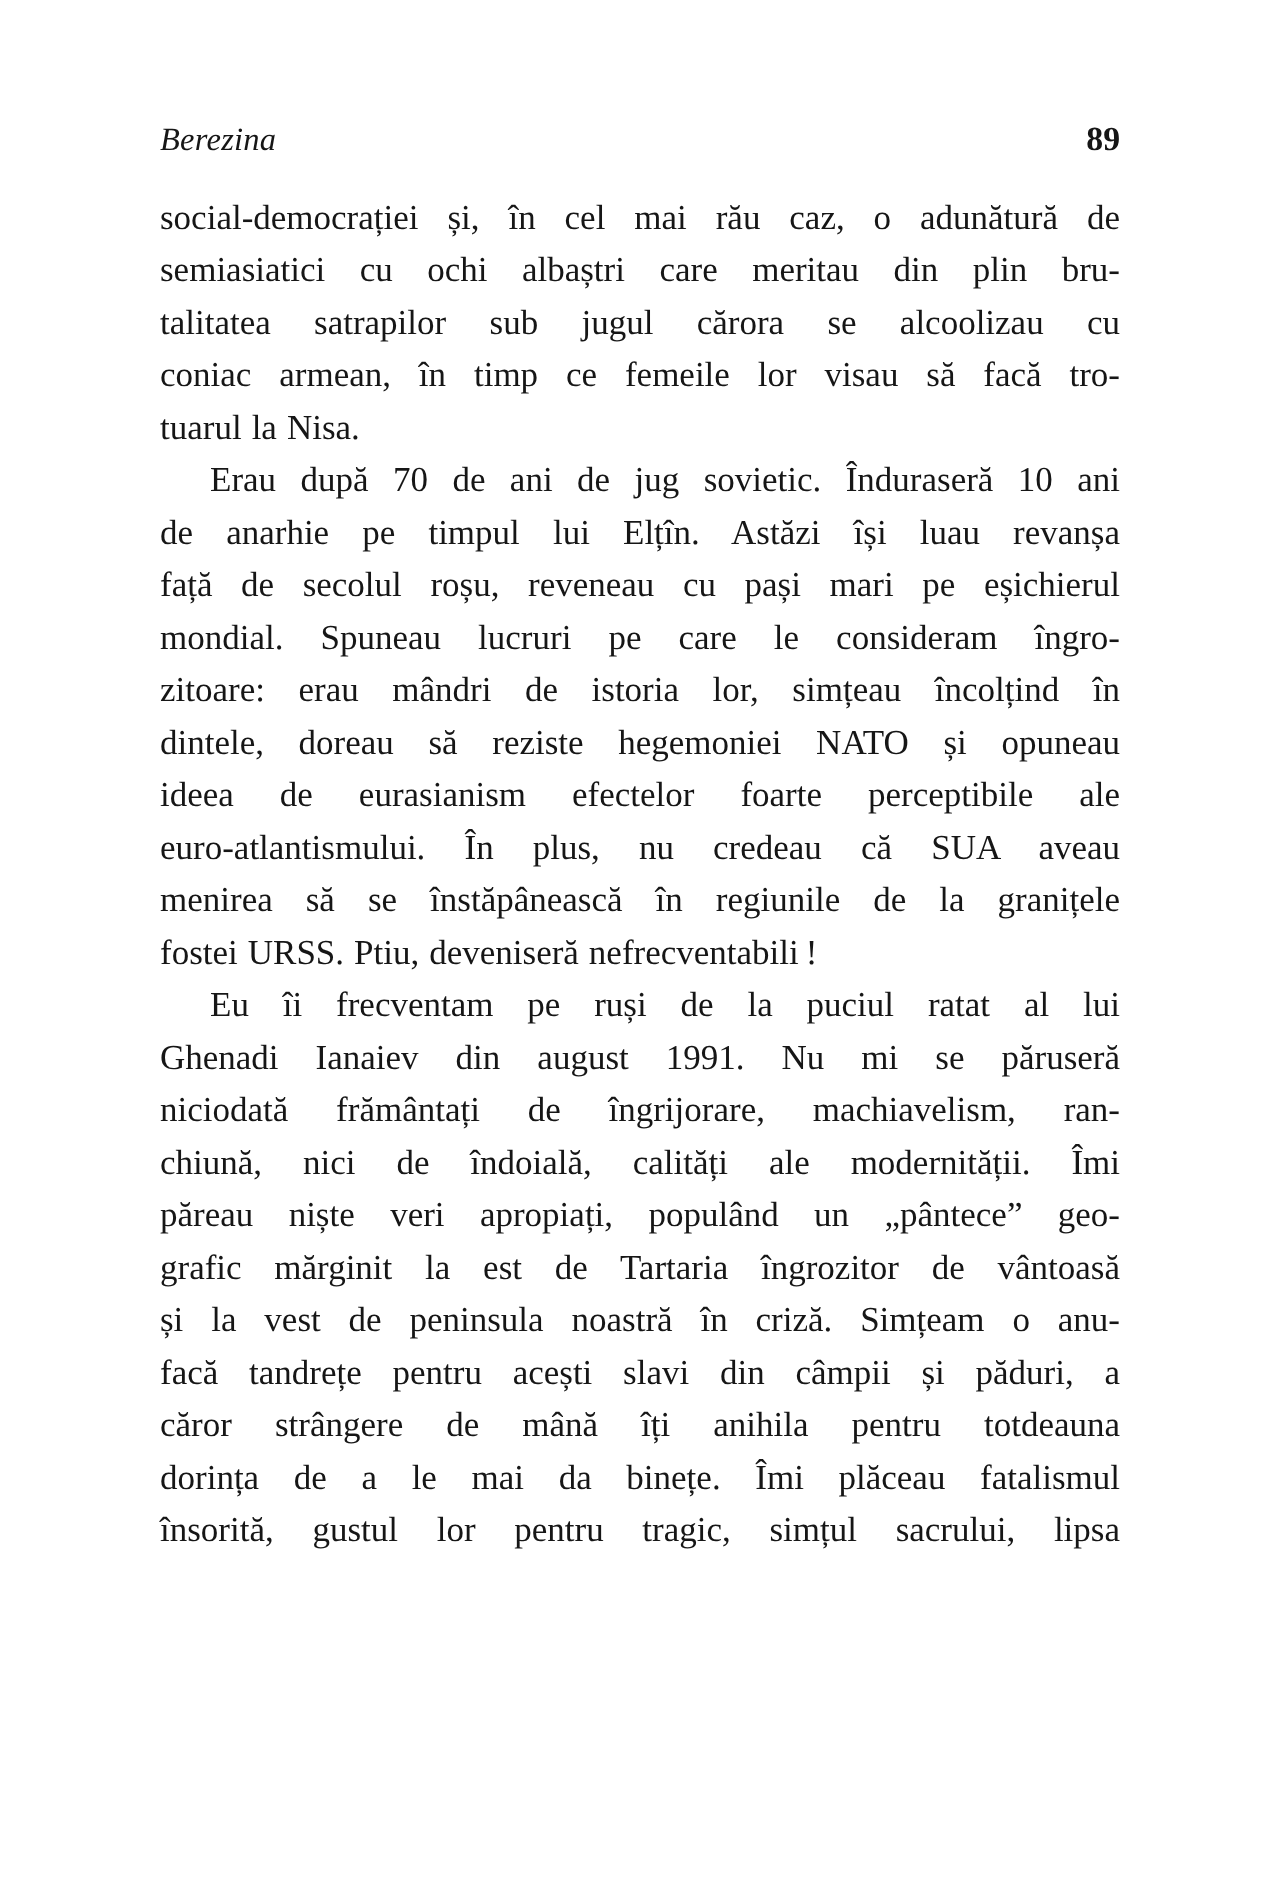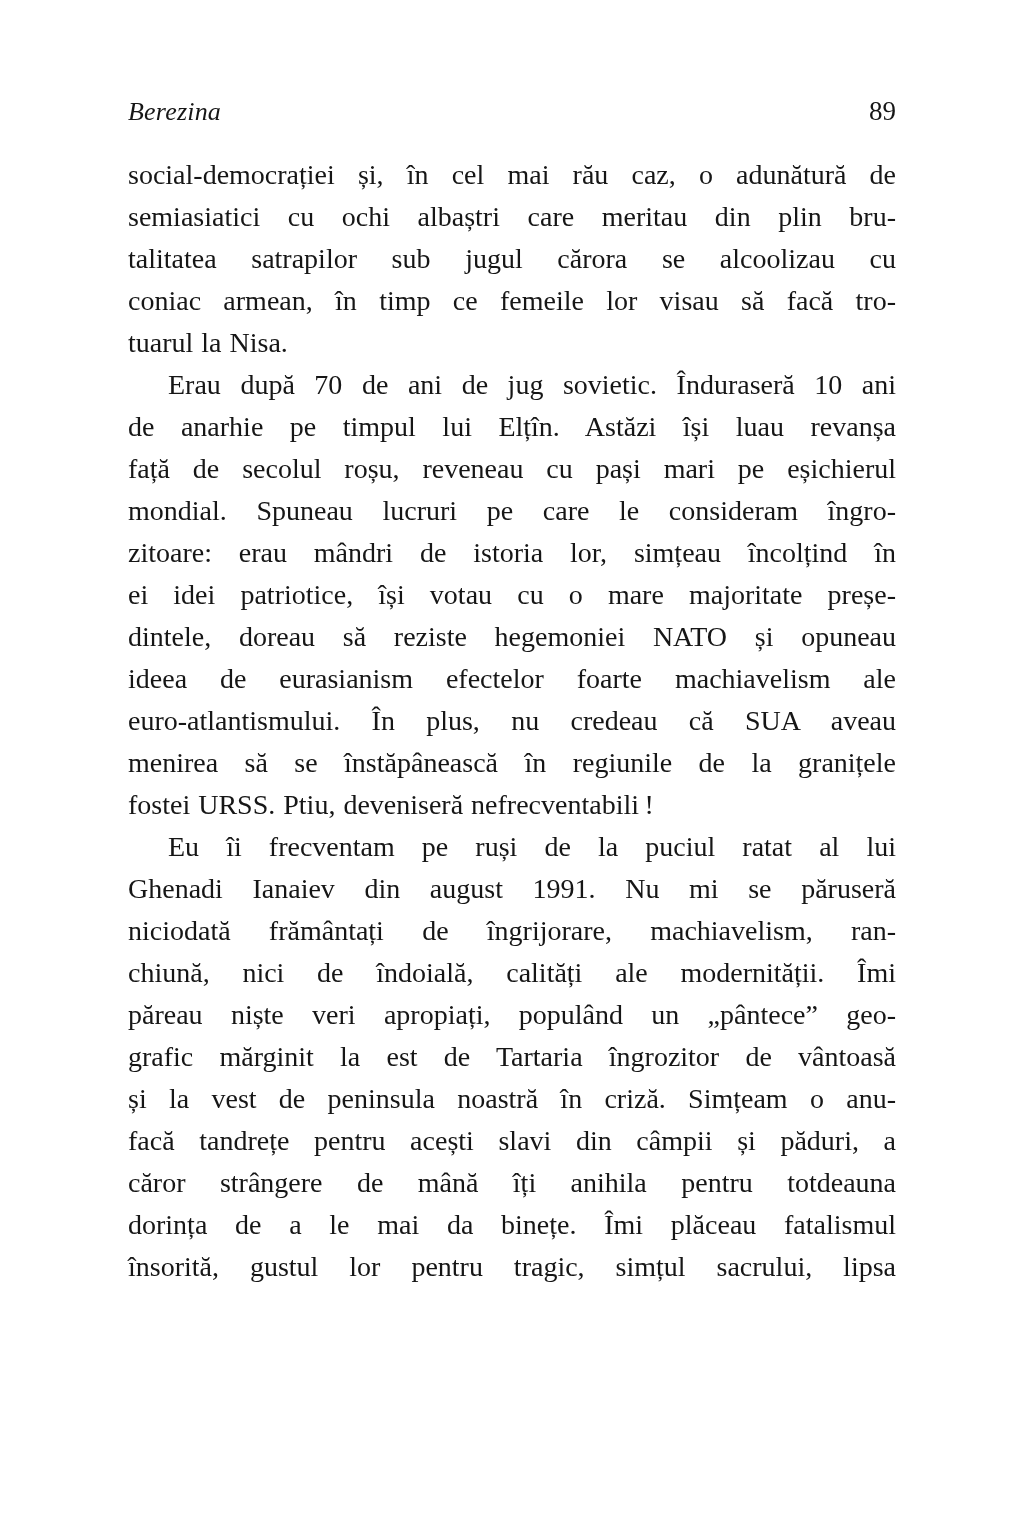--- a/index.html
+++ b/index.html
@@ -33,20 +33,21 @@
   }
 
   .book-title {
     font-style: italic;
     letter-spacing: 0.2px;
   }
 
   .page-number {
     font-size: 27px;
     font-style: normal;
+    font-weight: bold;
   }
 
   .body-text {
     margin-top: 27px;
     font-size: 28px;
     line-height: 42px;
   }
 
   .paragraph {  }
 
@@ -84,23 +85,22 @@
         <div class="line">talitatea satrapilor sub jugul cărora se alcoolizau cu</div>
         <div class="line">coniac armean, în timp ce femeile lor visau să facă tro-</div>
         <div class="line last-left">tuarul la Nisa.</div>
       </div>
       <div class="paragraph">
         <div class="line indent">Erau după 70 de ani de jug sovietic. Înduraseră 10 ani</div>
         <div class="line">de anarhie pe timpul lui Elțîn. Astăzi își luau revanșa</div>
         <div class="line">față de secolul roșu, reveneau cu pași mari pe eșichierul</div>
         <div class="line">mondial. Spuneau lucruri pe care le consideram îngro-</div>
         <div class="line">zitoare: erau mândri de istoria lor, simțeau încolțind în</div>
-        <div class="line">ei idei patriotice, își votau cu o mare majoritate preșe-</div>
         <div class="line">dintele, doreau să reziste hegemoniei NATO și opuneau</div>
-        <div class="line">ideea de eurasianism efectelor foarte machiavelism ale</div>
+        <div class="line">ideea de eurasianism efectelor foarte perceptibile ale</div>
         <div class="line">euro-atlantismului. În plus, nu credeau că SUA aveau</div>
         <div class="line">menirea să se înstăpânească în regiunile de la granițele</div>
         <div class="line last-left">fostei URSS. Ptiu, deveniseră nefrecventabili !</div>
       </div>
       <div class="paragraph">
         <div class="line indent">Eu îi frecventam pe ruși de la puciul ratat al lui</div>
         <div class="line">Ghenadi Ianaiev din august 1991. Nu mi se păruseră</div>
         <div class="line">niciodată frământați de îngrijorare, machiavelism, ran-</div>
         <div class="line">chiună, nici de îndoială, calități ale modernității. Îmi</div>
         <div class="line">păreau niște veri apropiați, populând un „pântece” geo-</div>

